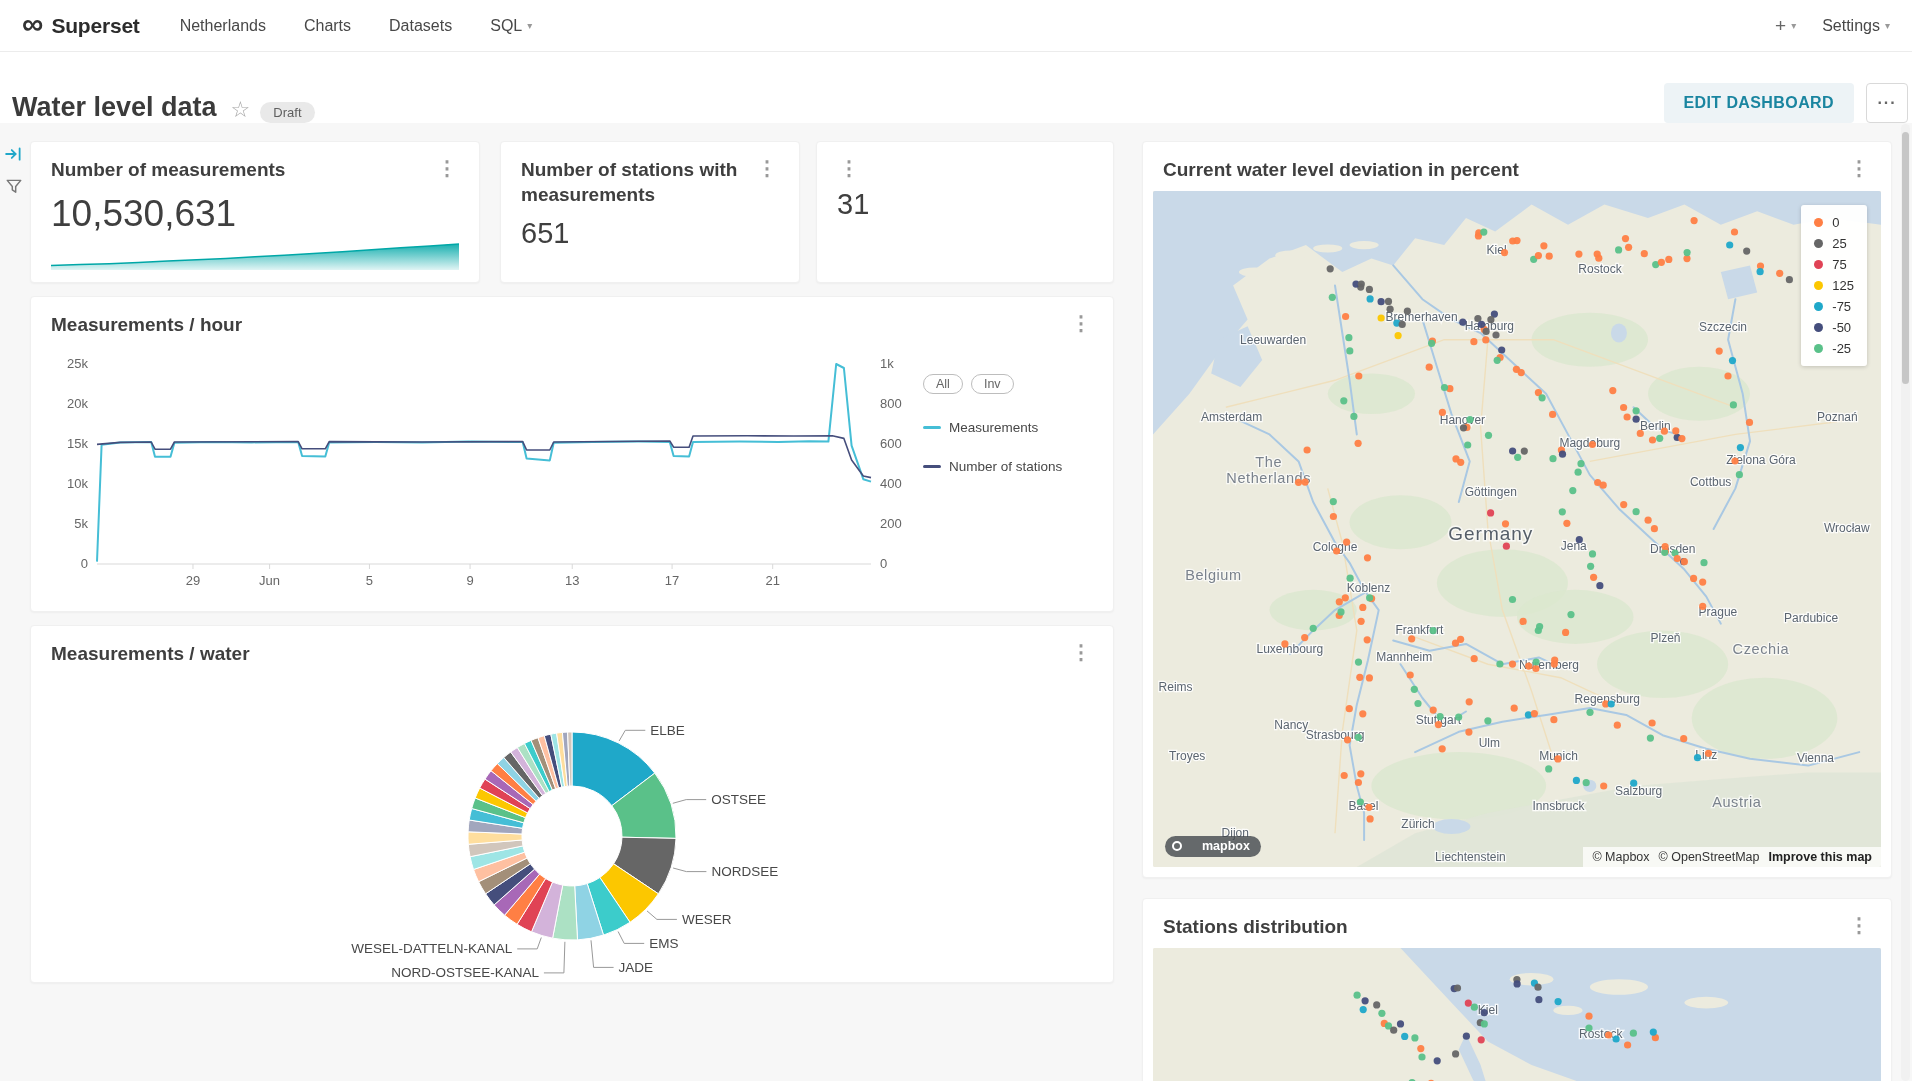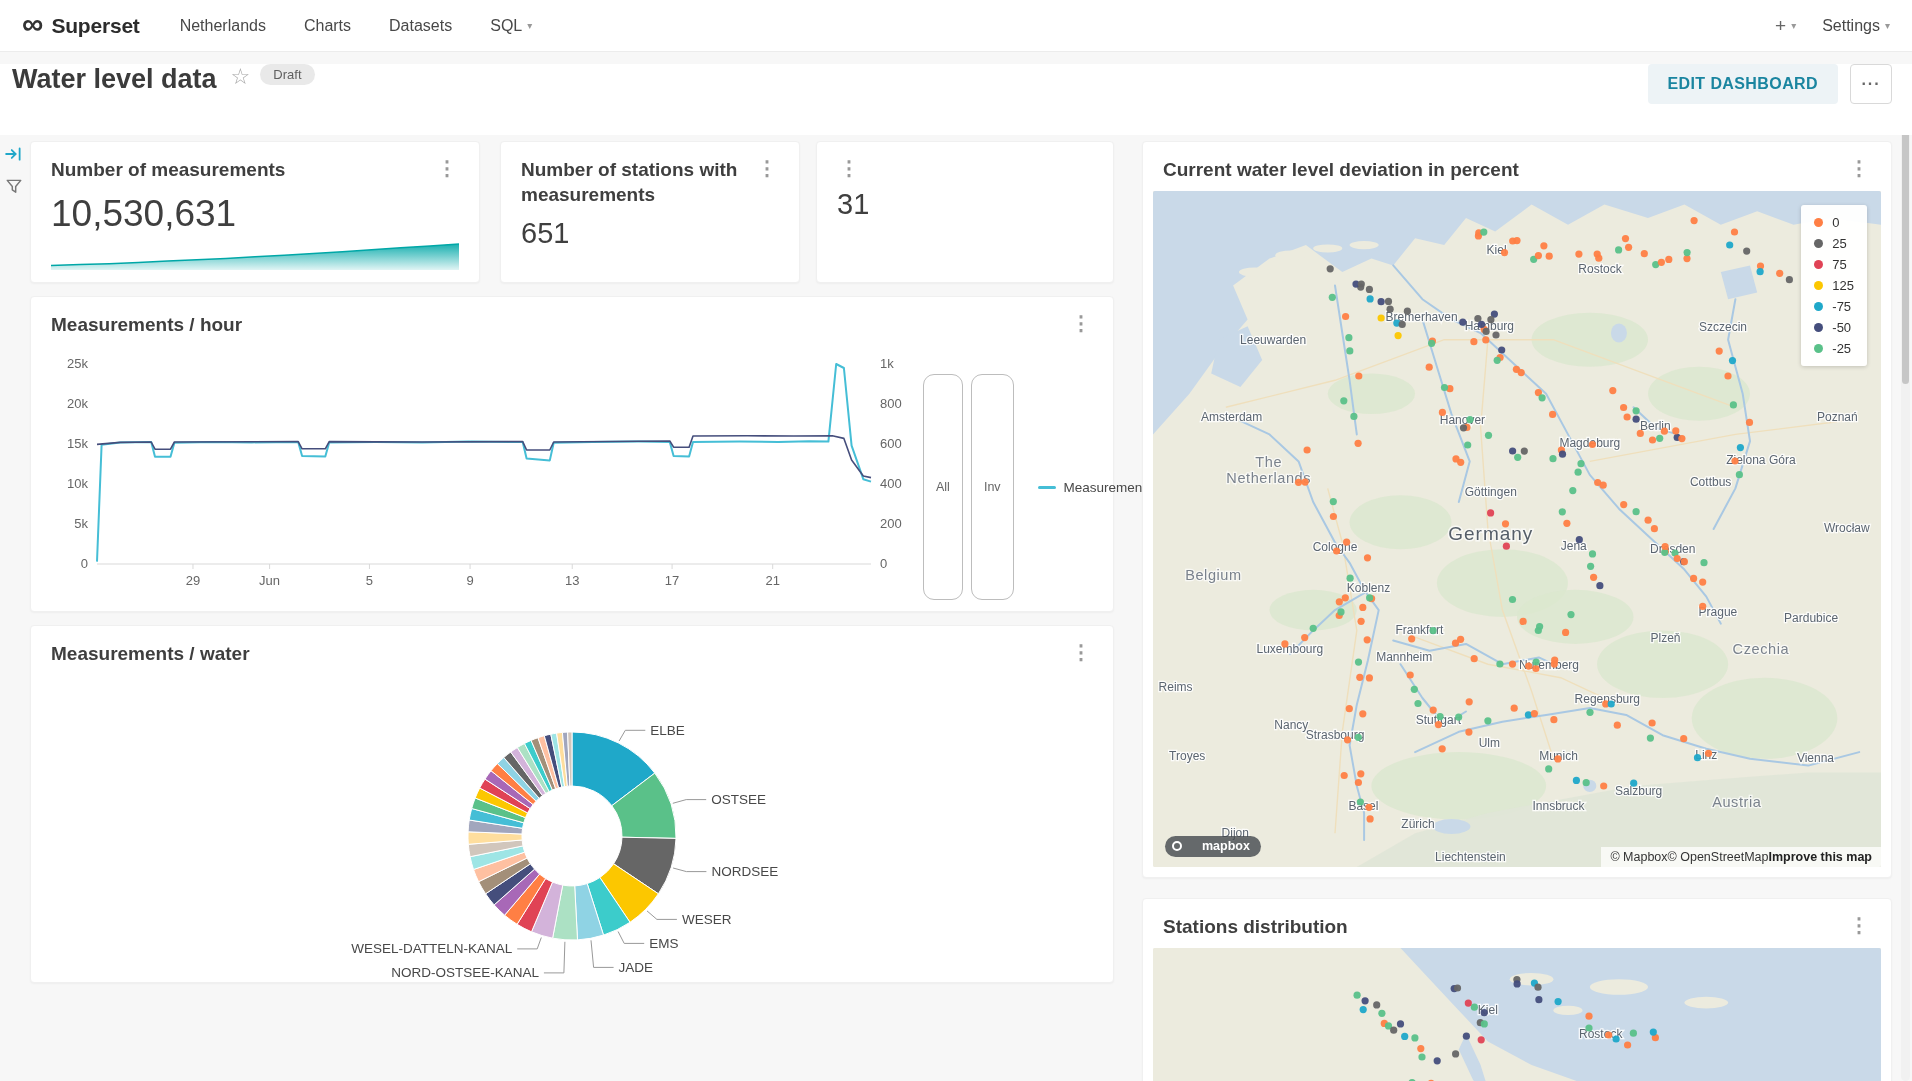--- a/index.html
+++ b/index.html
@@ -14,22 +14,22 @@
   .brand{display:flex;align-items:center;gap:8px;margin-right:40px}
   .logo-inf{font-size:30px;font-weight:700;color:#333;line-height:1;transform:translateY(-2px)}
   .brand-text{font-size:21px;font-weight:700;color:#2c2c2c;letter-spacing:-.2px}
   .nav-items{display:flex;align-items:center;gap:38px}
   .nav-item{font-size:16px;color:#484848;display:flex;align-items:center;gap:5px}
   .caret{font-size:10px;color:#999}
   .nav-right{margin-left:auto;display:flex;align-items:center;gap:26px}
   .plus{font-size:19px;color:#666;line-height:1}
 
   
-  .dash-header{position:absolute;top:64px;left:0;right:0;height:71px;background:#fff;
-    display:flex;align-items:flex-start;padding:0 20px 0 12px;z-index:10}
+  .dash-header{position:absolute;top:52px;left:0;right:0;height:71px;background:#fff;
+    display:flex;align-items:flex-end;padding:0 4px 0 12px;z-index:10}
   .dash-title{font-size:27px;font-weight:700;color:#3b3b3b;margin-right:14px}
   .star{font-size:22px;color:#a8a8a8;margin-right:10px;cursor:pointer}
   .draft-badge{background:#E9E9E9;color:#5f5f5f;font-size:13px;border-radius:11px;padding:3px 13px}
   .hspacer{flex:1}
   .edit-btn{background:#EDF3F6;color:#1A85A0;font-weight:700;font-size:16px;letter-spacing:.4px;
     height:40px;padding:0 20px;border-radius:4px}
   .more-btn{width:42px;height:40px;background:#fff;border:1px solid #D9D9D9;border-radius:4px;
     color:#666;font-size:16px;font-weight:700;letter-spacing:1px;margin-left:12px}
 
   
@@ -48,21 +48,21 @@
   .kpi1{left:30px;top:141px;width:450px;height:142px}
   .kpi2{left:500px;top:141px;width:300px;height:142px}
   .kpi3{left:816px;top:141px;width:298px;height:142px}
   .kpi-value{padding:2px 20px 0;font-size:29px;color:#3f3f3f}
   .kpi-value.big{font-size:37px}
   .sparkline{position:absolute;left:20px;right:20px;bottom:12px;height:30px}
 
   .hour-card{left:30px;top:296px;width:1084px;height:316px}
   .hour-body{display:flex;padding:0 12px 4px 8px}
   .hour-canvas{flex:1;height:256px}
-  .hour-side{width:178px;padding-top:28px;display:flex;flex-direction:row;gap:24px}
+  .hour-side{width:178px;padding-top:28px;display:flex;flex-direction:column;gap:24px}
   .pills{display:flex;gap:8px;margin-bottom:2px}
   .pill{border:1px solid #BDBDBD;color:#666;border-radius:11px;font-size:12.5px;
     padding:2px 12px;background:#fff}
   .legend-item{display:flex;align-items:center;gap:8px;cursor:pointer}
   .legend-swatch{width:18px;height:3px;border-radius:2px;display:inline-block}
   .legend-label{font-size:13.5px;color:#484848}
 
   .water-card{left:30px;top:625px;width:1084px;height:358px}
   .water-canvas{height:298px;margin:12px 20px}
 
@@ -75,21 +75,21 @@
     border-radius:3px;padding:10px 13px;box-shadow:0 1px 4px rgba(0,0,0,.18);
     display:flex;flex-direction:column;gap:6px}
   .map-legend-row{display:flex;align-items:center;gap:9px;font-size:13px;color:#333}
   .map-legend-swatch{width:9px;height:9px;border-radius:50%;display:inline-block;flex:none}
 
   .mapbox-logo{position:absolute;left:12px;bottom:10px;background:rgba(68,72,77,.8);color:#fff;
     font-size:12.5px;font-weight:700;border-radius:12px;padding:3px 11px 4px 7px;
     display:flex;align-items:center;gap:20px}
   .mb-circle{width:10px;height:10px;border:2px solid #fff;border-radius:50%;display:inline-block}
   .map-attrib{position:absolute;right:0;bottom:0;background:rgba(255,255,255,.75);
-    font-size:12.5px;color:#333;padding:3px 9px;display:flex;gap:0;align-items:flex-start}
+    font-size:12.5px;color:#333;padding:3px 9px;display:flex;gap:9px;align-items:flex-start}
   .map-attrib b{color:#222}
 
   
   svg text{font-family:"Liberation Sans",sans-serif}
   .tick{font-size:13px;fill:#666}
   .donut-label{font-size:13.5px;fill:#484848}
   .map-city{font-size:12px;fill:#5B6570;paint-order:stroke;stroke:rgba(255,255,255,.85);stroke-width:2.5px}
   .map-country{font-size:14.5px;fill:#7A828C;letter-spacing:.6px;paint-order:stroke;stroke:rgba(255,255,255,.7);stroke-width:2.5px}
   .map-country-big{font-size:19px;fill:#555E68;letter-spacing:1px;paint-order:stroke;stroke:rgba(255,255,255,.7);stroke-width:3px}
 

